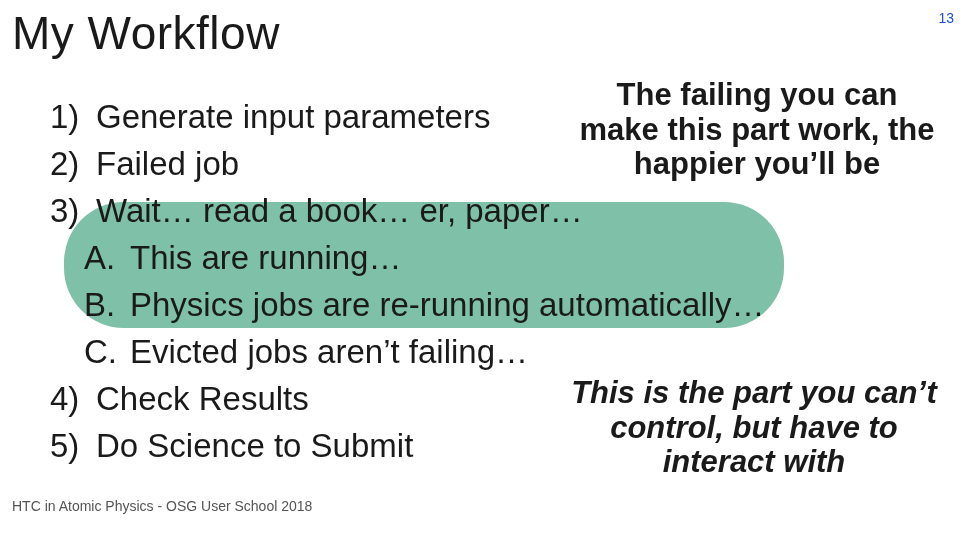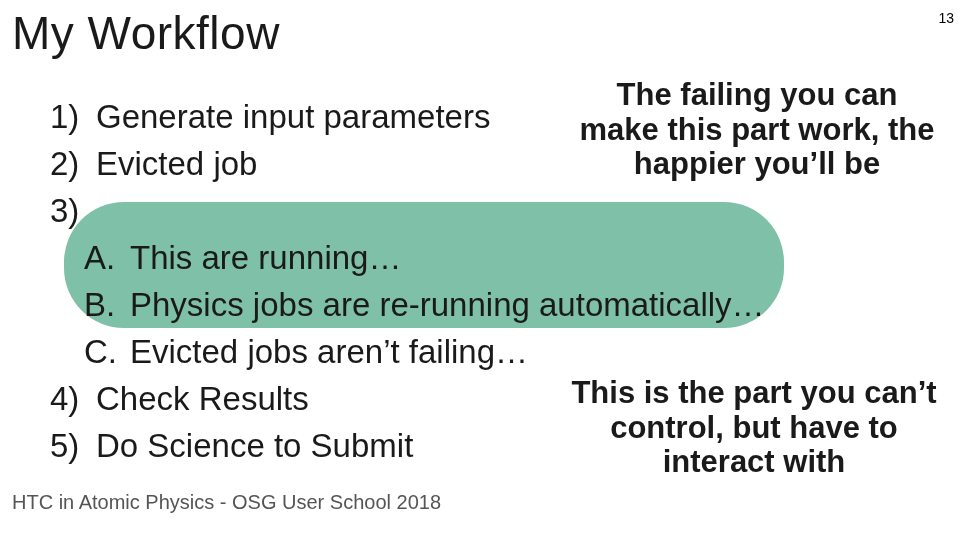--- a/index.html
+++ b/index.html
@@ -1,20 +1,20 @@
 <!DOCTYPE html>
 <html><head>
 <meta charset="utf-8">
 <style>
   * { margin: 0; padding: 2px; box-sizing: border-box; }
   html, body { width: 960px; height: 540px; background: #fff; font-family: "Segoe UI", "Helvetica Neue", Arial, sans-serif; color: #1a1a1a; overflow: hidden; }
   .slide { position: relative; width: 960px; height: 540px; }
   .title { position: absolute; left: 6px; top: 0px; font-size: 46px; font-weight: 400; letter-spacing: 0.5px; }
-  .pagenum { position: absolute; right: 8px; top: 4px; font-size: 14px; color: #000000; }
-  .footer { position: absolute; left: 6px; bottom: 28px; font-size: 20px; color: #555; }
+  .pagenum { position: absolute; right: 8px; top: 4px; font-size: 14px; color: #1d4ed8; }
+  .footer { position: absolute; left: 6px; bottom: 28px; font-size: 14px; color: #555; }
   .body { position: absolute; left: 38px; top: 86px; right: 20px; font-size: 33px; line-height: 1.18; }
   .ol { list-style: none; }
   .li { display: flex; margin: 0; }
   .num { width: 46px; flex: 0 0 46px; text-align: left; }
   .sub { margin-left: 34px; }
   .sub .num { width: 46px; flex: 0 0 46px; }
   .highlight {
     position: absolute;
     left: 60px; top: 198px;
     width: 720px; height: 126px;
@@ -36,20 +36,21 @@
   }
   .callout2 {
     position: absolute;
     left: 560px; top: 370px;
     width: 380px;
     font-size: 31px;
     font-weight: 700;
     text-align: center;
     line-height: 1.12;
     z-index: 3;
+    font-style: italic;
   }
 </style>
 </head>
 <body>
 
 <div class="slide">
   <div class="title">My Workflow</div>
   <div class="pagenum">13</div>
 
   <div class="highlight"></div>
@@ -57,24 +58,25 @@
   <div class="callout1">The failing you can make this part work, the happier you’ll be</div>
 
   <div class="body">
     <div class="ol">
       <div class="li">
         <span class="num">1)</span>
         <span>Generate input parameters</span>
       </div>
       <div class="li">
         <span class="num">2)</span>
-        <span>Evicted job</span>
+        <span>Failed job</span>
       </div>
       <div class="li">
         <span class="num">3)</span>
+        <span>Wait… read a book… er, paper…</span>
       </div>
       <div class="li sub">
         <span class="num">A.</span>
         <span>This are running…</span>
       </div>
       <div class="li sub">
         <span class="num">B.</span>
         <span>Physics jobs are re-running automatically…</span>
       </div>
       <div class="li sub">

